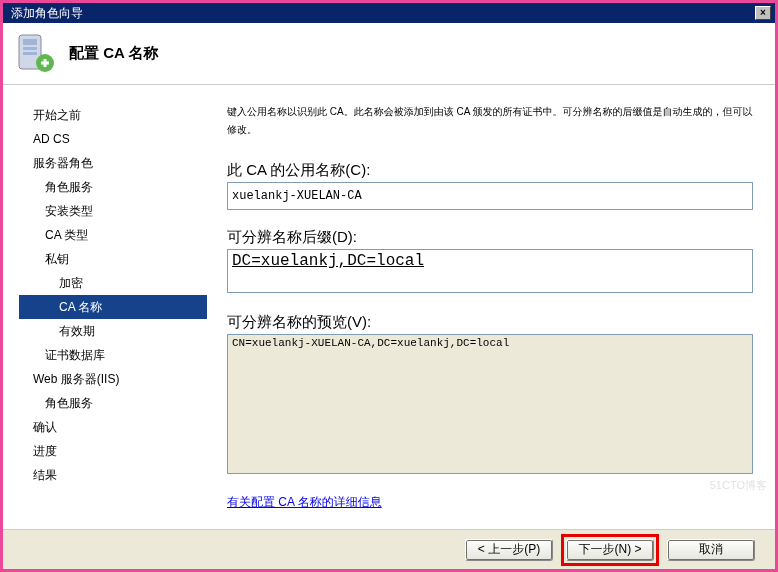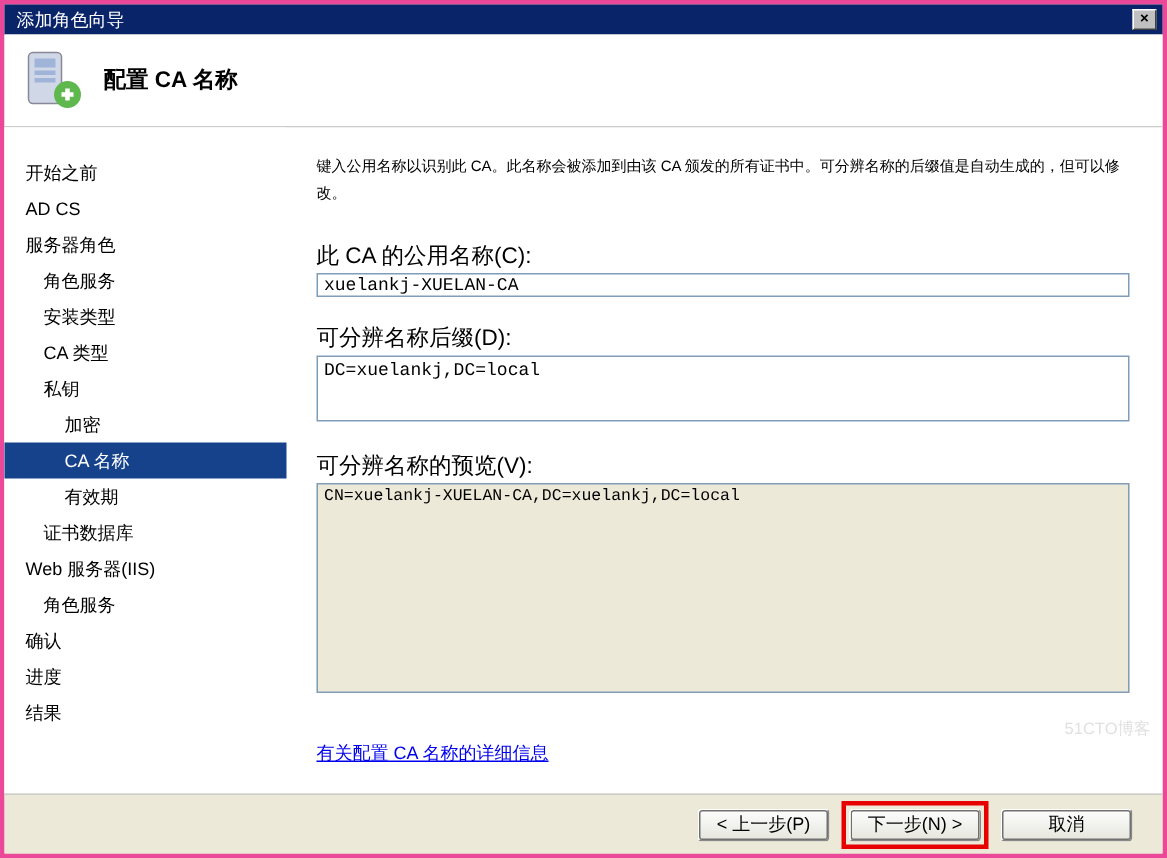--- a/index.html
+++ b/index.html
@@ -63,20 +63,21 @@
     }
     .body {
       flex: 1;
       display: flex;
       background: #fff;
     }
     .sidebar {
       width: 188px;
       padding: 18px 0 14px 0;
       background: #fff;
+      margin-left: 16px;
     }
     .sidebar ul { list-style: none; }
     .sidebar li {
       padding: 4px 0 4px 14px;
       color: #000;
       cursor: pointer;
       font-size: 12px;
       line-height: 16px;
     }
     .sidebar li.level2 { padding-left: 26px; }
@@ -98,38 +99,39 @@
       line-height: 18px;
       margin-bottom: 22px;
     }
     .field-label {
       font-size: 15px;
       color: #000;
       margin-bottom: 2px;
     }
     .text-input {
       width: 100%;
-      height: 16px;
+      height: 28px;
       border: 1px solid #7f9db9;
       font-family: "Courier New", monospace;
       font-size: 12px;
       padding: 1px 4px;
       background: #fff;
       margin-bottom: 18px;
     }
     .textarea-display {
       width: 100%;
       height: 44px;
       border: 1px solid #7f9db9;
       font-family: "Courier New", monospace;
-      font-size: 12px;
+      font-size: 16px;
       padding: 2px 4px;
       background: #fff;
       margin-bottom: 20px;
       resize: none;
+      text-decoration: underline;
     }
     .textarea-preview {
       width: 100%;
       height: 140px;
       border: 1px solid #7f9db9;
       background: #ece9d8;
       font-family: "Courier New", monospace;
       font-size: 11px;
       padding: 2px 4px;
       resize: none;

